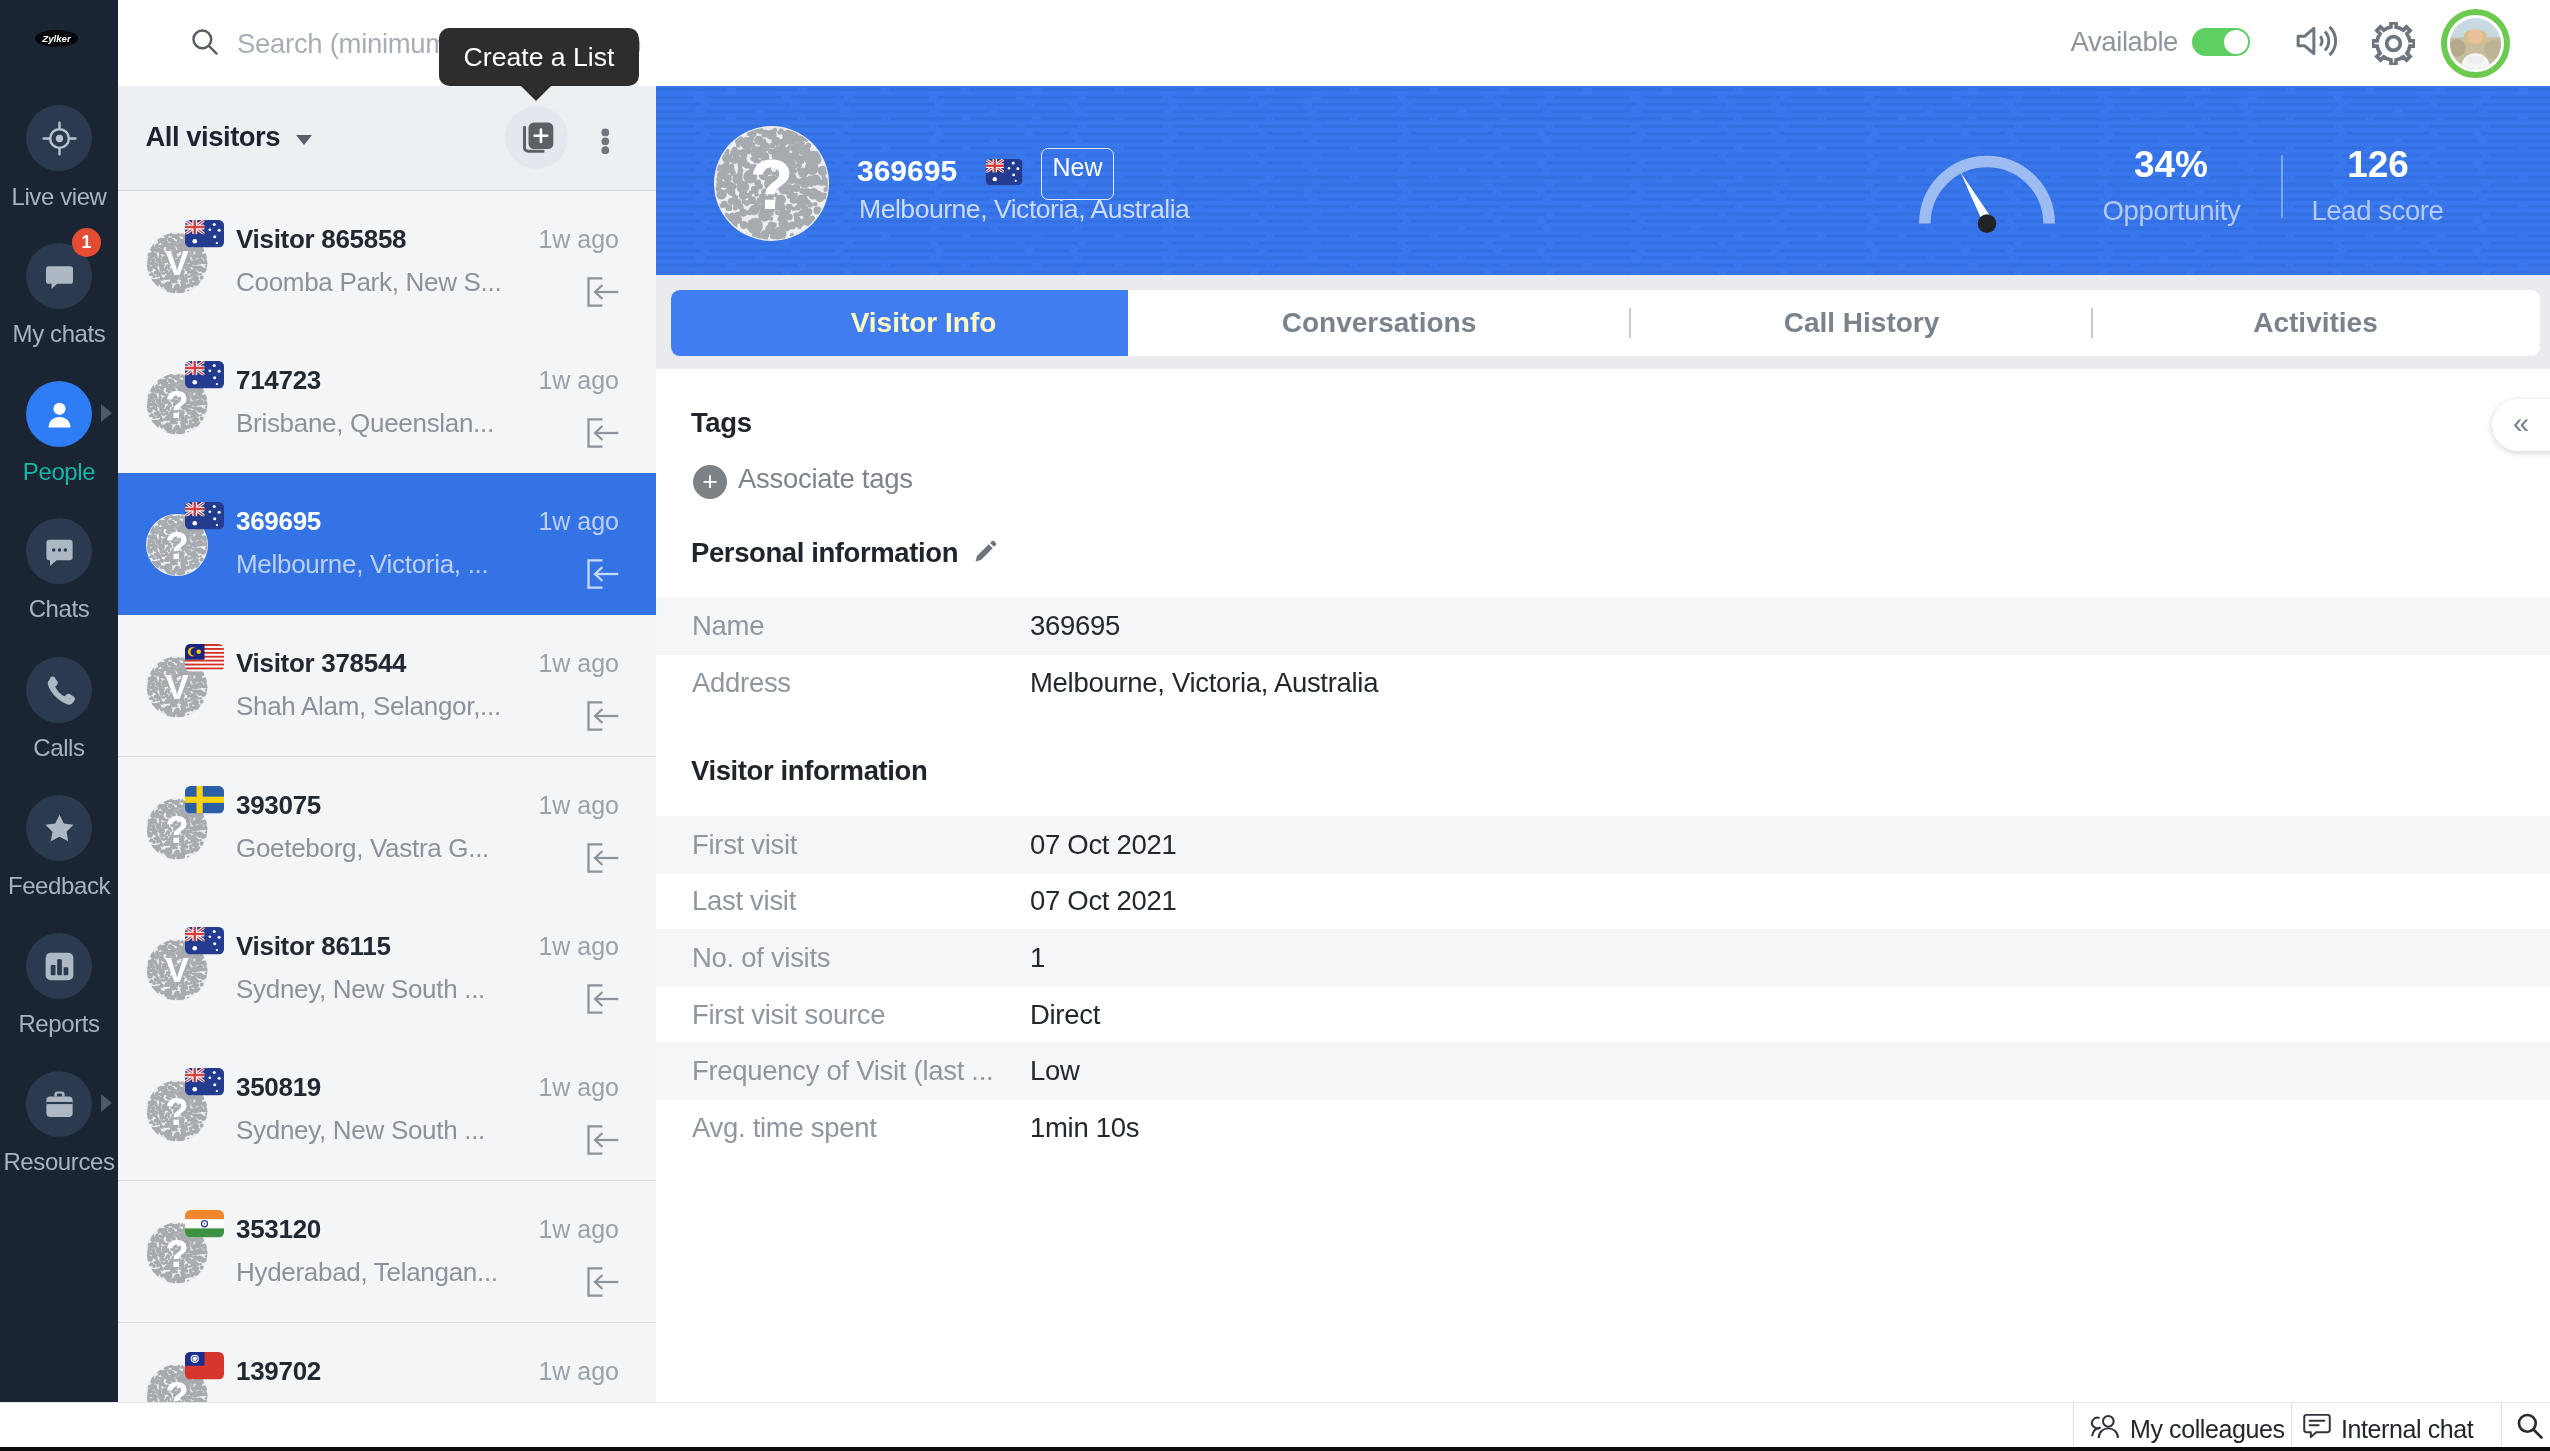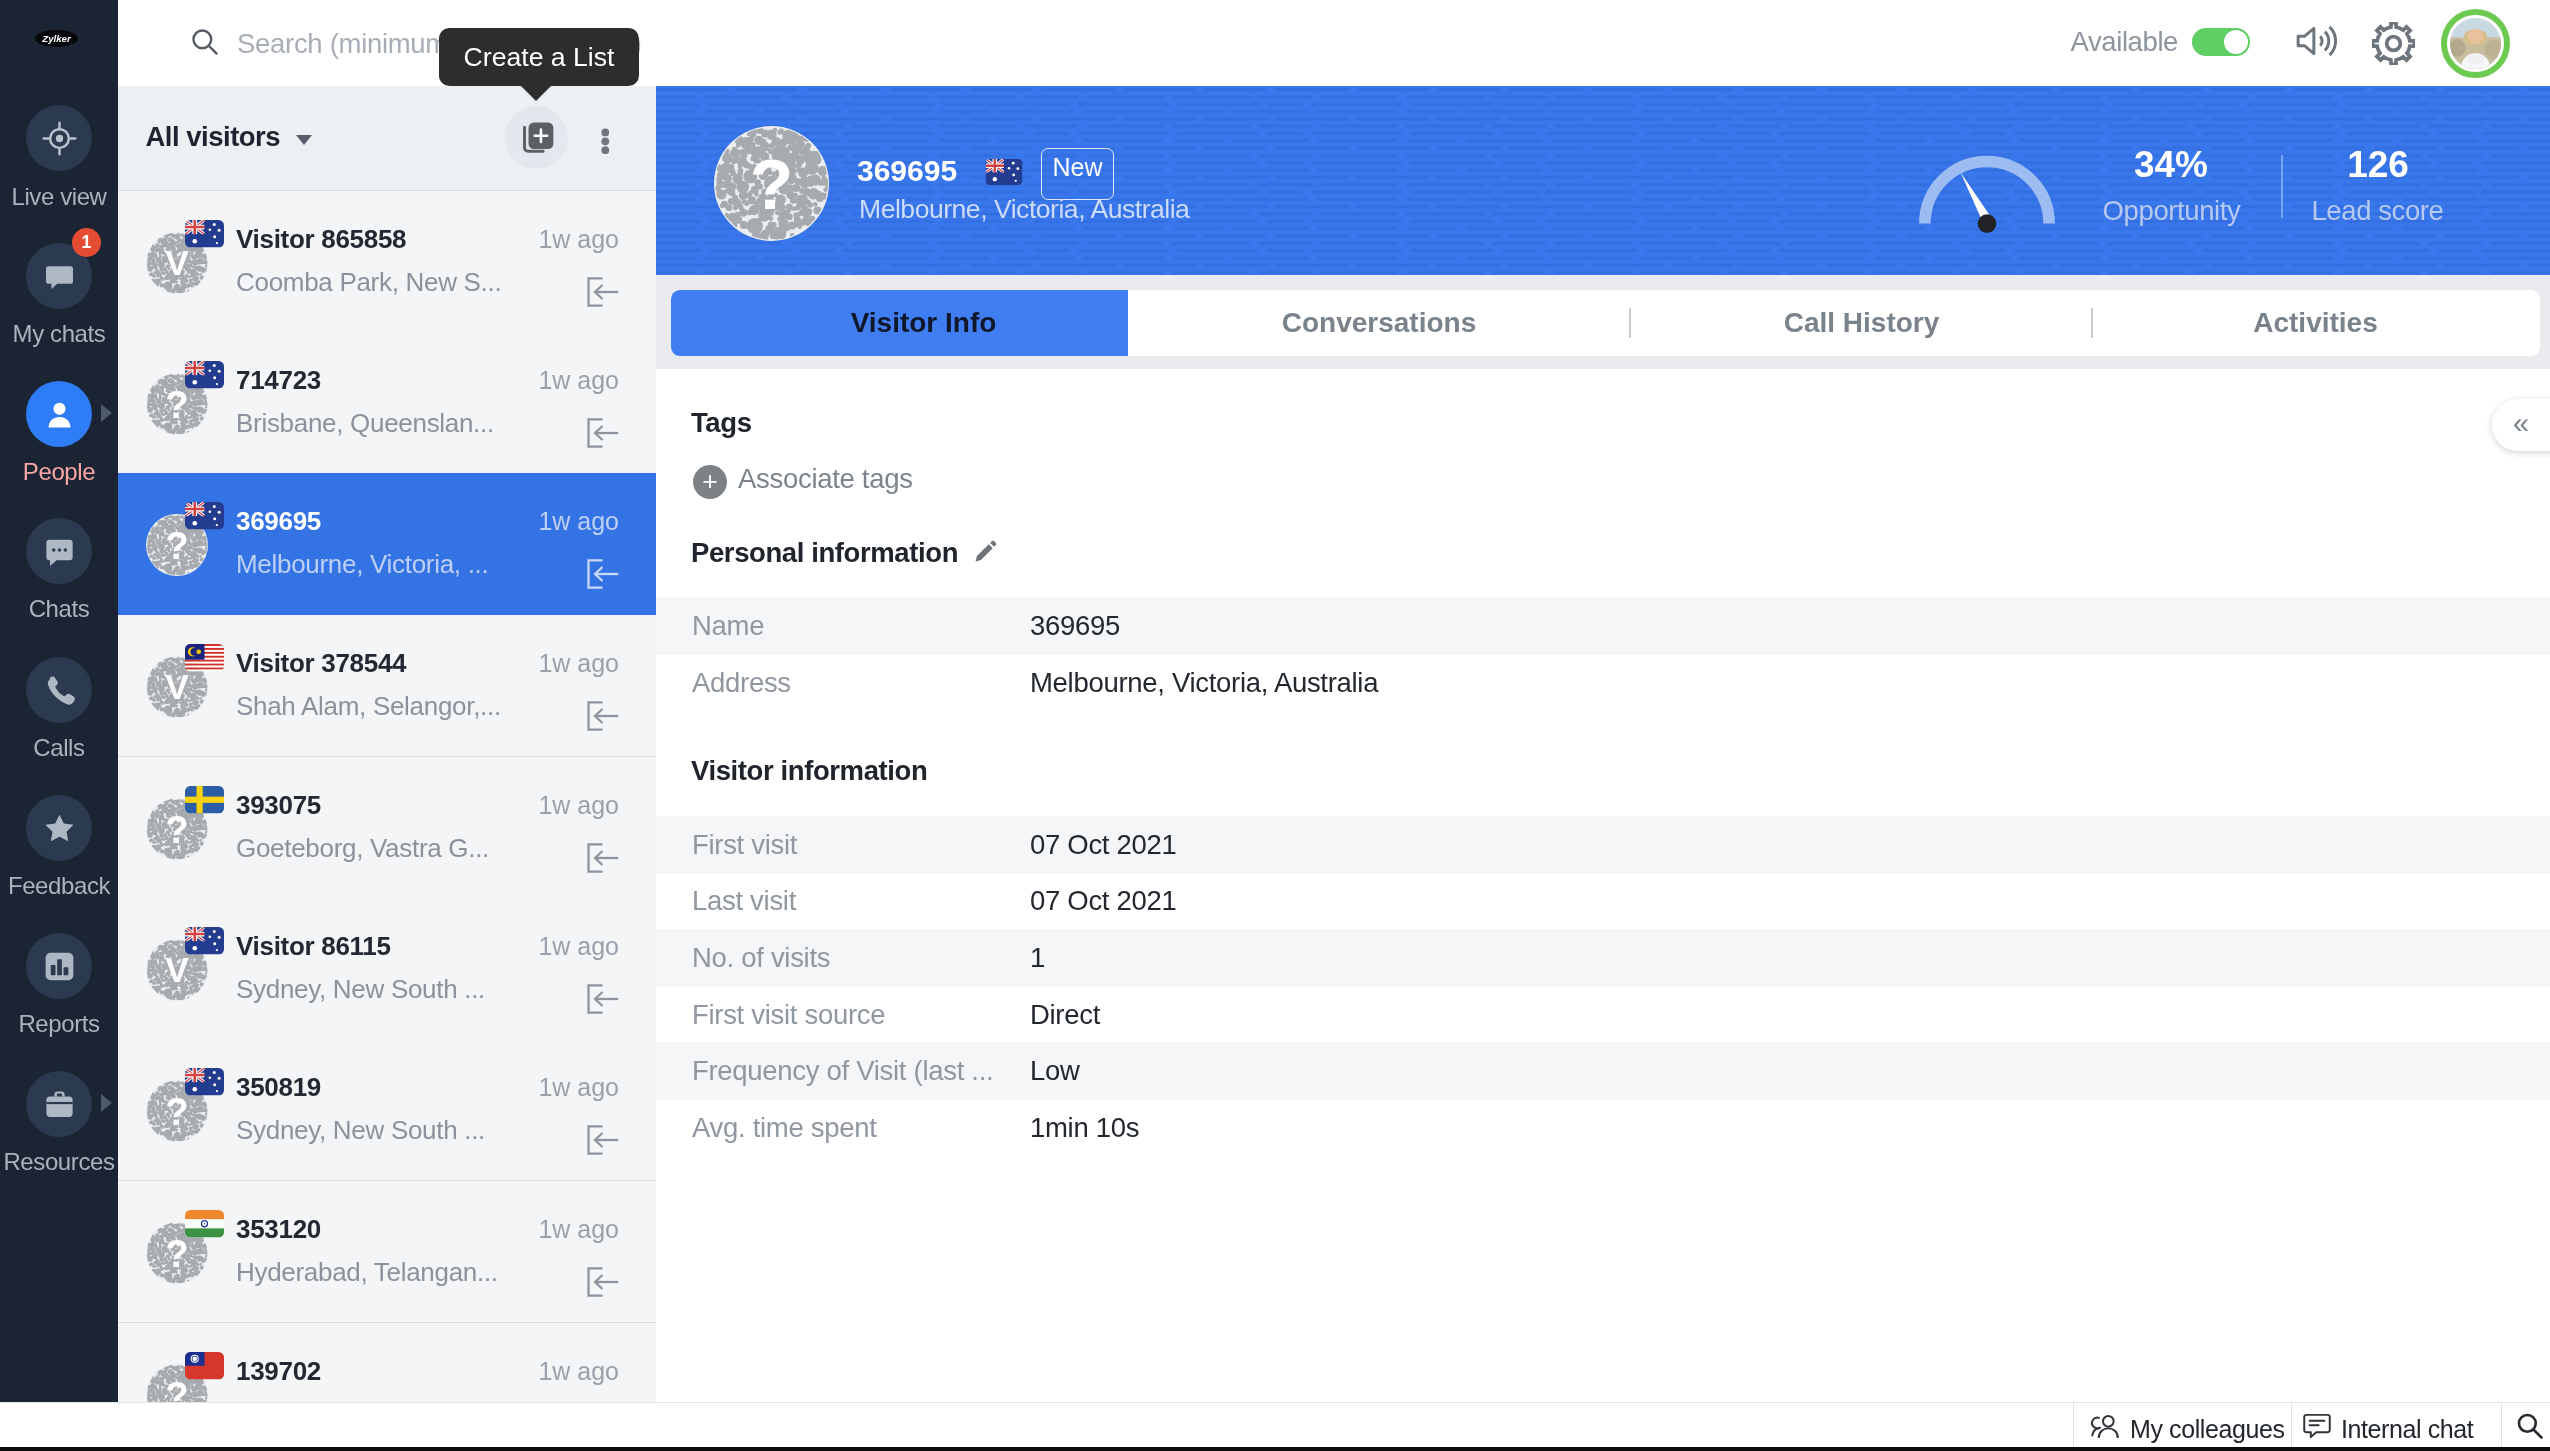--- a/index.html
+++ b/index.html
@@ -7,21 +7,21 @@
 
 .sidebar { position:absolute; left:0; top:0; width:118px; height:1402px; background:#1a2432; }
 .logo { position:absolute; left:35px; top:30px; width:43px; height:17px; background:#05070a; border-radius:50%;
   color:#fff; font-size:9.7px; font-style:italic; font-weight:bold; text-align:center; line-height:17px; }
 .navc { position:absolute; left:26px; width:66px; height:66px; border-radius:50%; background:#2c3a4f;
   display:flex; align-items:center; justify-content:center; }
 .navc.active { background:#2e7cf6; }
 .badge { position:absolute; left:72px; width:29px; height:29px; border-radius:50%; background:#e44d33;
   color:#fff; font-size:17.7px; font-weight:bold; text-align:center; line-height:29px; z-index:3; }
 .navl { position:absolute; left:0; width:118px; text-align:center; font-size:24px; color:#a9b3bf; letter-spacing:-0.4px; white-space:nowrap; }
-.navl.white { color:#fca5a5; }
+.navl.white { color:#14b8a6; }
 .navarr { position:absolute; left:101px; width:0; height:0; border-left:11.5px solid #4e5a6a;
   border-top:9.7px solid transparent; border-bottom:9.7px solid transparent; }
 
 .topbar { position:absolute; left:118px; top:0; width:2432px; height:86px; background:#fff; }
 .tsearch { position:absolute; left:71px; top:26px; }
 .tsearchtxt { position:absolute; left:119px; top:28px; font-size:27.5px; color:#a8aeb6; letter-spacing:-0.3px; }
 .avail { position:absolute; right:372px; top:26px; font-size:27.5px; color:#8e959d; letter-spacing:-0.4px; }
 .toggle { position:absolute; left:2074px; top:28px; width:58px; height:27.5px; border-radius:14px; background:#5ecf62; }
 .toggle .knob { position:absolute; right:1.8px; top:1.8px; width:24px; height:24px; border-radius:50%; background:#fff; }
 .spk { position:absolute; left:2177px; top:22px; }
@@ -60,21 +60,21 @@
 .mloc { position:absolute; left:203px; top:108px; font-size:26.6px; color:#ccdbf8; letter-spacing:-0.5px; }
 .gauge { position:absolute; left:1260px; top:63px; }
 .statnum { position:absolute; top:58px; font-size:37px; font-weight:bold; color:#fff; text-align:center; }
 .statlab { position:absolute; top:109px; font-size:27.5px; color:#b6c9ee; text-align:center; letter-spacing:-0.4px; }
 .statdiv { position:absolute; left:1625px; top:69px; width:1.8px; height:63px; background:rgba(255,255,255,0.35); }
 
 .tabstrip { position:absolute; left:0; top:189px; width:1895px; height:94px; background:#e9ebee; }
 .tabbar { position:absolute; left:15px; top:15px; width:1869px; height:66px; background:#fff; border-radius:8.9px; }
 .tab { position:absolute; top:0; height:66px; font-size:28px; font-weight:bold; color:#7a828c;
   display:flex; align-items:center; justify-content:center; }
-.tab.active { background:#3f7df1; color:#0f172a; border-radius:8.9px 0 0 8.9px;padding-left:48px; }
+.tab.active { background:#3f7df1; color:#fef9c3; border-radius:8.9px 0 0 8.9px;padding-left:48px; }
 .tabsep { position:absolute; top:17.7px; width:1.8px; height:30px; background:#c9cdd2; }
 
 .content { position:absolute; left:0; top:283px; width:1895px; height:1033px; background:#fff; }
 .h1 { position:absolute; left:35px; font-size:27.5px; font-weight:bold; color:#20252c; letter-spacing:-0.4px; }
 .assoc-c { position:absolute; left:37px; top:96px; width:34px; height:34px; border-radius:50%; background:#7d8287;
   color:#fff; font-size:26.6px; text-align:center; line-height:32px; }
 .assoc-t { position:absolute; left:82px; top:94px; font-size:27.5px; color:#7d848c; letter-spacing:-0.3px; }
 .pencil { position:absolute; left:317px; top:171px; }
 .crow { position:absolute; left:0; width:1895px; height:58px; }
 .crow.g { background:#f5f6f7; }

